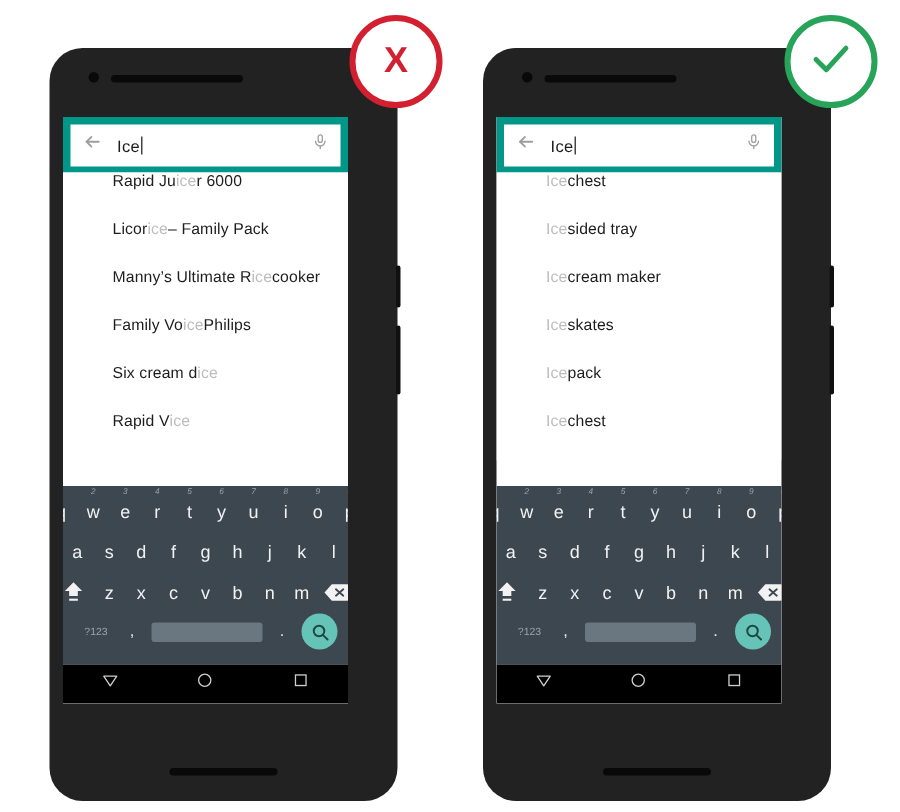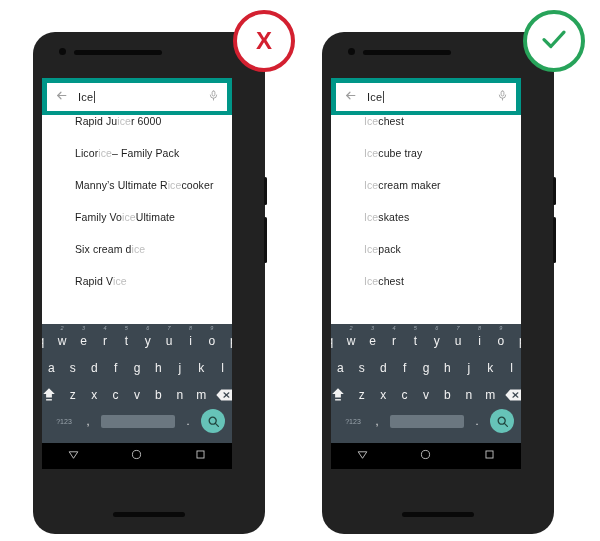--- a/index.html
+++ b/index.html
@@ -243,21 +243,21 @@
             <span> – Family Pack</span>
           </div>
         <div class="sugg-row">
             <span>Manny’s Ultimate R</span>
             <span class="match">ice</span>
             <span> cooker</span>
           </div>
         <div class="sugg-row">
             <span>Family Vo</span>
             <span class="match">ice</span>
-            <span> Ultimate</span>
+            <span> Philips</span>
           </div>
         <div class="sugg-row">
             <span>Six cream d</span>
             <span class="match">ice</span>
             <span></span>
           </div>
         <div class="sugg-row">
             <span>Rapid V</span>
             <span class="match">ice</span>
             <span></span>
@@ -377,21 +377,21 @@
 
       <div class="suggestions">
         <div class="sugg-row">
             <span></span>
             <span class="match">Ice</span>
             <span> chest</span>
           </div>
         <div class="sugg-row">
             <span></span>
             <span class="match">Ice</span>
-            <span> cube tray</span>
+            <span> sided tray</span>
           </div>
         <div class="sugg-row">
             <span></span>
             <span class="match">Ice</span>
             <span> cream maker</span>
           </div>
         <div class="sugg-row">
             <span></span>
             <span class="match">Ice</span>
             <span> skates</span>

